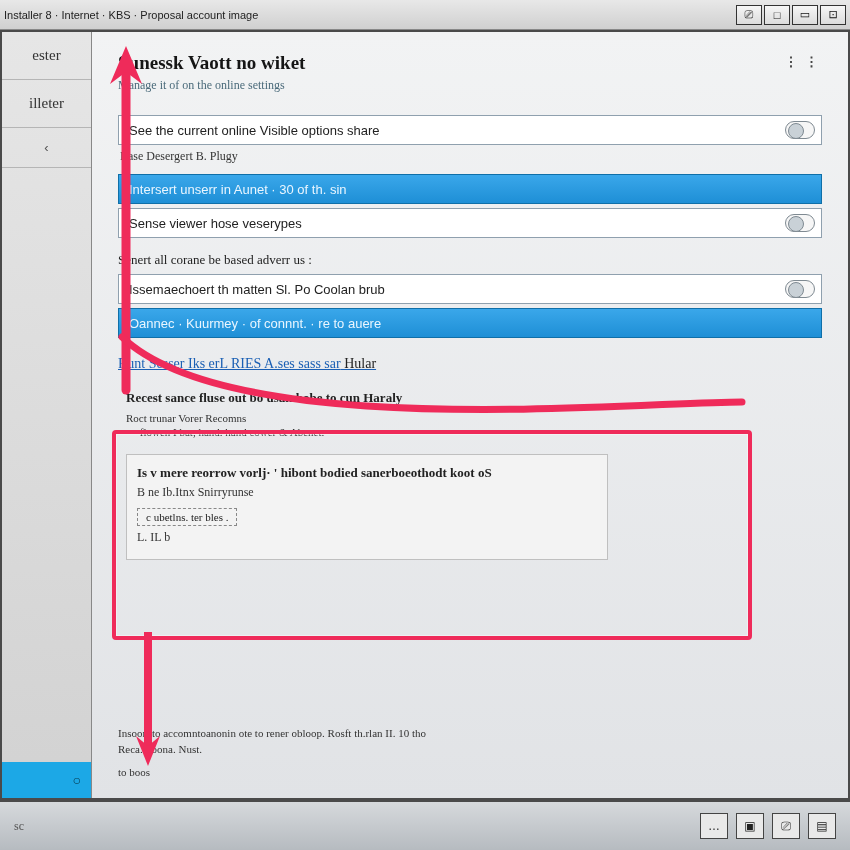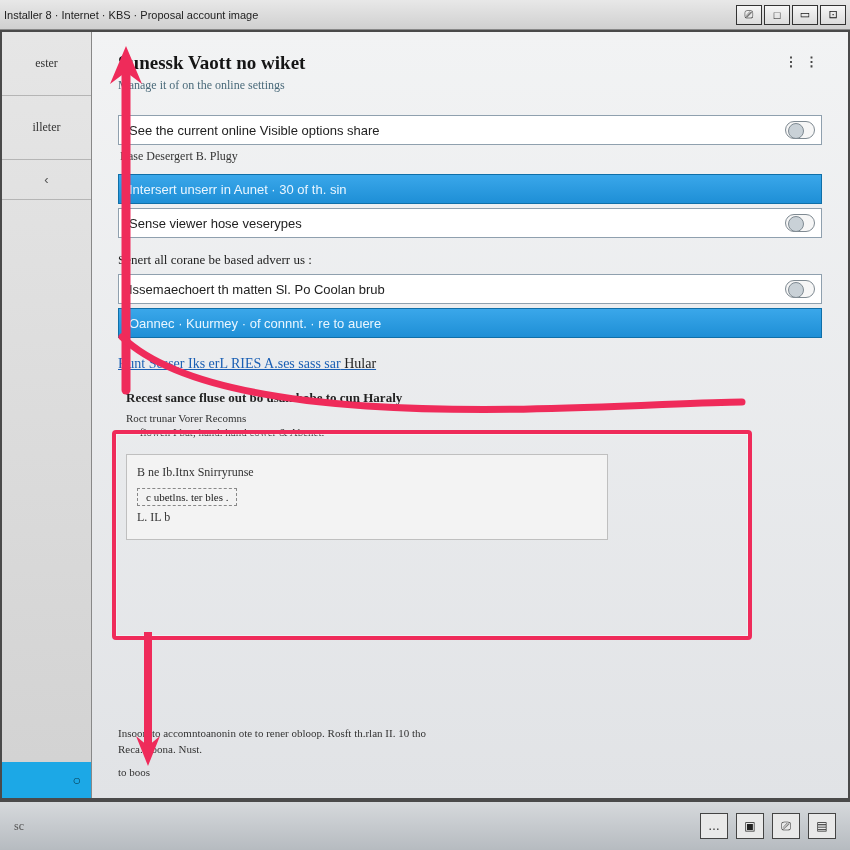--- a/index.html
+++ b/index.html
@@ -38,24 +38,24 @@
     border: 2px solid #4a4a4a;
     display: flex;
   }
   .sidebar {
     width: 90px;
     background: linear-gradient(#e6e6e6,#d2d2d2);
     border-right: 1px solid #888;
     display: flex; flex-direction: column;
   }
   .side-item {
-    height: 64px;
+    height: 48px;
     border-bottom: 1px solid #b5b5b5;
     display: flex; align-items: center; justify-content: center;
-    font-size: 12px; color: #333;
+    font-size: 15px; color: #333;
     font-family: Georgia, serif;
   }
   .side-toggle {
     height: 40px;
     border-bottom: 1px solid #b5b5b5;
     display:flex;align-items:center;justify-content:center;
     color:#555;font-family: Arial;
   }
   .side-fill { flex:1; }
   .side-accent {
@@ -227,20 +227,21 @@
     <div class="link-line">
       <span>Runt Sesser Iks erL RIES  A.ses sass sar</span><span class="suffix">  Hular</span>
     </div>
 
     <div class="box-block">
       <div class="bhead">Recest sance fluse out bo usan hobe to cun Haraly</div>
       <div class="bsmall">Roct trunar Vorer Recomns</div>
       <div class="bsmall">—  flowen I bat, hand. hand cower &amp; Abenet.</div>
 
       <div class="card">
+        <div class="cbold">Is v mere reorrow vorlj· '   hibont bodied sanerboeothodt koot  oS</div>
         <div class="cline">B ne Ib.Itnx Snirryrunse</div>
         <div class="cdash">c  ubetlns. ter bles .</div>
         <div class="cline" style="margin-top:4px">  L. IL   b</div>
       </div>
     </div>
 
     <div class="trail">
       <div>Insoort to accomntoanonin ote to rener obloop.      Rosft th.rlan II. 10 tho</div>
       <div>Reca.  Soona.  Nust.</div>
       <div style="margin-top:6px">to boos</div>

